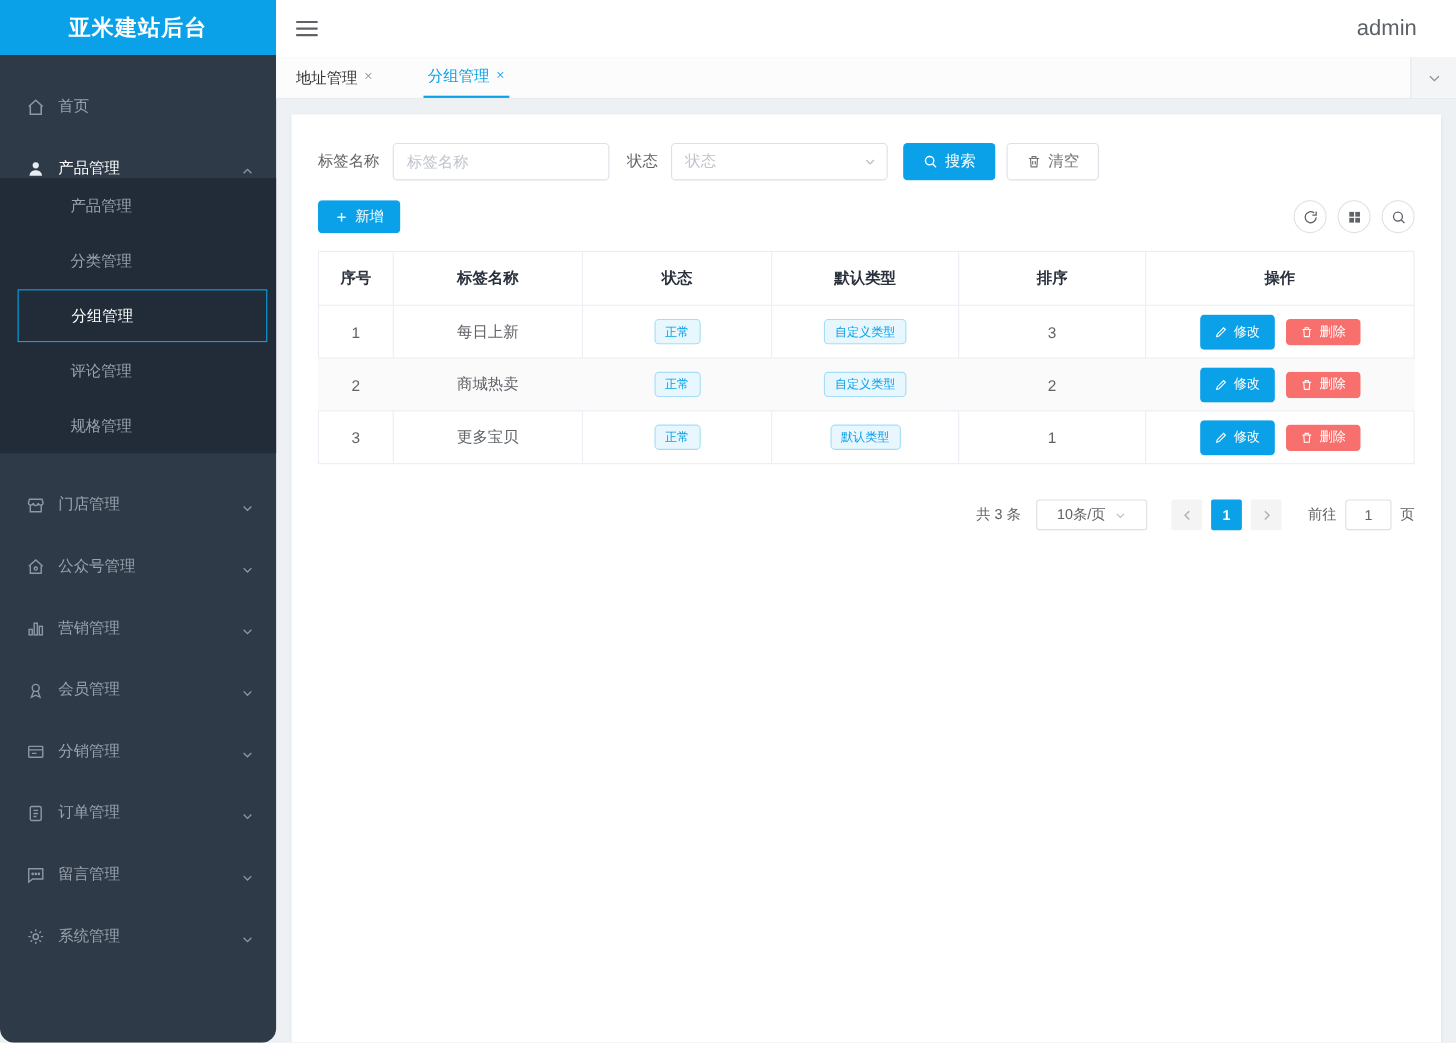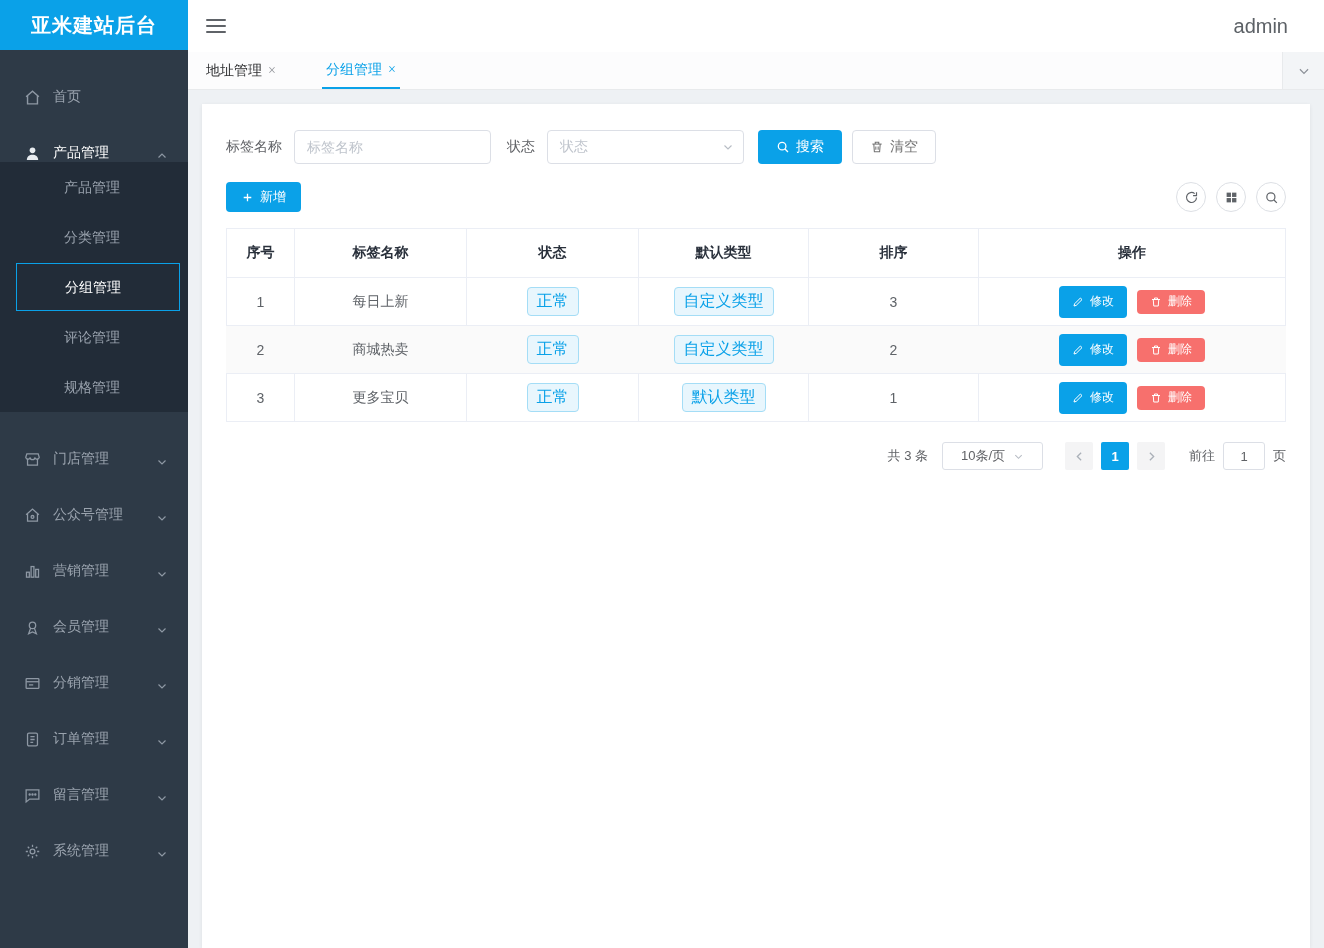--- a/index.html
+++ b/index.html
@@ -1,21 +1,21 @@
 <!DOCTYPE html>
 <html><head>
 <meta charset="utf-8">
 <style>
   * { margin:0; padding:0; box-sizing:border-box; }
   html,body { width:1324px; height:948px; overflow:hidden; font-family:"Liberation Sans","DejaVu Sans",sans-serif; }
   body { display:flex; background:#eef1f4; }
   svg { display:block; }
 
   
-  .sidebar { width:188px; height:948px; background:#2e3a47; flex-shrink:0; display:flex; flex-direction:column; }
+  .sidebar { width:251px; height:948px; background:#2e3a47; flex-shrink:0; display:flex; flex-direction:column;border-radius:13px; }
   .logo { height:50px; background:#0aa1e8; color:#fff; display:flex; align-items:center; justify-content:center;
           font-size:20px; font-weight:bold; letter-spacing:1px; }
   .nav-item { height:56px; display:flex; align-items:flex-end; padding:0 20px 0 24px; color:#9aa3ae; font-size:14px; cursor:pointer; }
   .nav-item .nav-icon { width:17px; height:17px; margin-right:12px; color:#8e98a4; }
   .nav-item .chev { margin-left:auto; color:#8e98a4; }
   .nav-item.open { color:#ffffff; }
   .nav-item.open .nav-icon { color:#e8ecf0; }
   .submenu { background:#222c38; }
   .sub-item { height:50px; line-height:50px; padding-left:64px; color:#99a2ad; font-size:14px; cursor:pointer; }
   .sub-item.active { height:48px; line-height:46px; margin:1px 8px 1px 16px; padding-left:48px;
@@ -64,28 +64,28 @@
   .circle-group { display:flex; gap:10px; }
   .circle-btn { width:30px; height:30px; border-radius:50%; border:1px solid #dde0e5; background:#fff;
                 display:flex; align-items:center; justify-content:center; color:#5f6368; cursor:pointer; }
 
   
   table { width:100%; margin-top:16px; border-collapse:collapse; }
   table, th, td { border:1px solid #ebeef5; }
   th { height:49px; font-size:14px; color:#2a313c; font-weight:bold; text-align:center; background:#fff; }
   td { height:48px; font-size:14px; color:#5f6368; text-align:center; background:#fff; }
   tr.striped td { background:#fafafa; border-left-color:#fafafa; border-right-color:#fafafa; }
-  .badge { display:inline-block; padding:3px 9px; font-size:16px; color:#0aa1e8; background:#e8f6fd;
+  .badge { display:inline-block; padding:3px 9px; font-size:11px; color:#0aa1e8; background:#e8f6fd;
            border:1px solid #a4ddf6; border-radius:4px; }
   .action-cell { display:flex; align-items:center; justify-content:center; gap:10px; }
   .btn-edit { height:32px; padding:0 12px; font-size:12px; background:#0aa1e8; color:#fff; }
   .btn-delete { height:24px; padding:0 12px; font-size:12px; background:#f7706d; color:#fff; }
 
   
-  .pagination { margin-top:20px; display:flex; align-items:center; justify-content:flex-end; font-size:13px; color:#606266; }
+  .pagination { margin-top:32px; display:flex; align-items:center; justify-content:flex-end; font-size:13px; color:#606266; }
   .pg-total { margin-right:14px; }
   .pg-size { width:101px; height:28px; border:1px solid #dcdfe6; border-radius:3px; display:flex; align-items:center;
              justify-content:center; gap:8px; color:#606266; cursor:pointer; position:relative; background:#fff; }
   .pg-size .sel-chev { color:#b7bcc4; }
   .pg-nav { width:28px; height:28px; margin-left:8px; background:#f4f4f5; border-radius:2px; display:flex;
             align-items:center; justify-content:center; color:#aab0b8; cursor:pointer; }
   .pg-nav.first { margin-left:22px; }
   .pg-page { width:28px; height:28px; margin-left:8px; background:#0aa1e8; color:#fff; font-weight:bold;
              border-radius:2px; display:flex; align-items:center; justify-content:center; cursor:pointer; }
   .pg-goto-label { margin-left:24px; }

